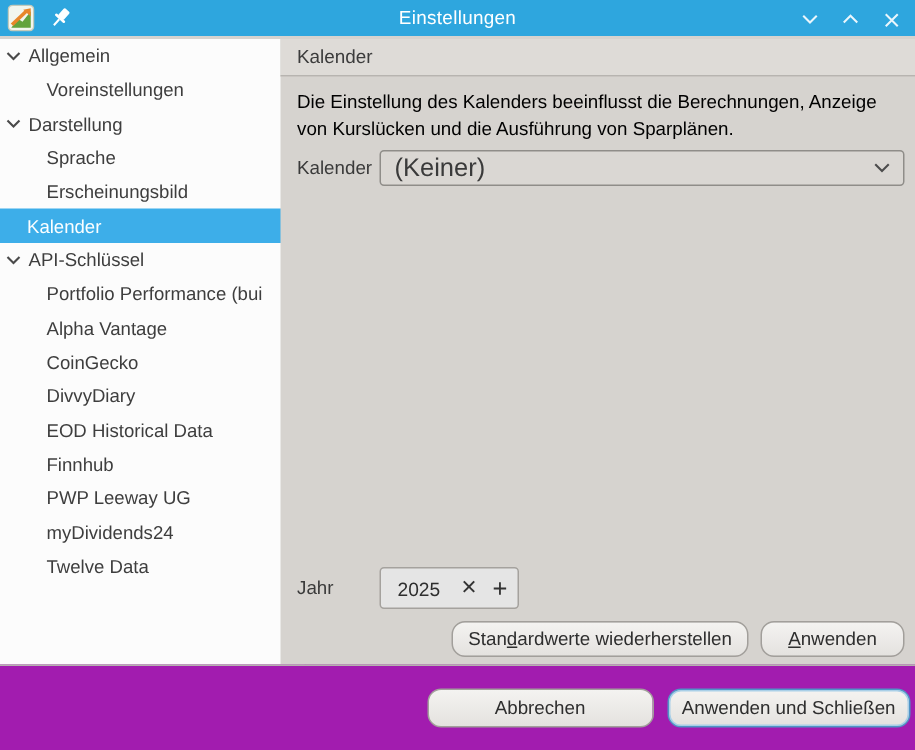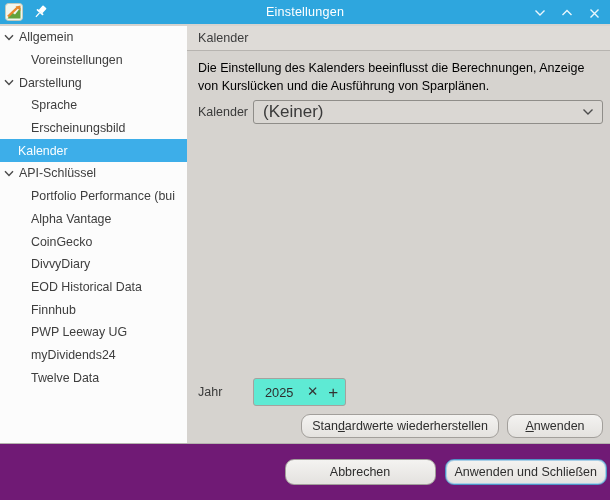--- a/index.html
+++ b/index.html
@@ -53,42 +53,42 @@
   .form-label { width:55px; font-size:12.5px; color:#3a3a3a; flex:0 0 auto; }
   .select-box {
     width:350px; height:24px; background:#dad7d3;
     border:1px solid #8f8d89; border-radius:3px;
     display:flex; align-items:center; padding:0 8px 0 9px;
     font-size:17px; color:#3a3a3a; cursor:pointer;
   }
   .select-box .select-value { flex:1; }
   .select-box .dd-chev { display:flex; color:#4c4c4c; }
   .year-spinner {
-    height:28px; background:#5eead4; border:1px solid #a5a29e; border-radius:3px;
+    height:28px; background:#e5e5e5; border:1px solid #a5a29e; border-radius:3px;
     display:flex; align-items:center; padding:0 7px 0 11px;
   }
   .year-value { font-size:12.8px; color:#2e2e2e; min-width:31px; cursor:text; }
   .mini-btn {
     margin-left:11px; font-size:13.5px; color:#333; line-height:1; cursor:pointer;
     display:flex; align-items:center; justify-content:center;
   }
   .mini-btn.plus { font-size:17px; margin-left:10px; }
   .apply-row { position:absolute; right:7px; top:388px; display:flex; gap:8px; }
   
   .btn {
     height:24px; padding:0 10px; border:1px solid #a29f9b; border-radius:9px;
     background:linear-gradient(#f4f3f1, #e4e2df);
     font-family:"Liberation Sans", sans-serif; font-size:12.5px; color:#2e2e2e;
     display:flex; align-items:center; justify-content:center; cursor:pointer; white-space:nowrap;
   }
   .btn .mnemonic { text-decoration:underline; }
   
   .footer {
     position:absolute; left:0; right:0; bottom:0; height:57px;
-    background:#701a75; border-top:1px solid #b5b2ae;
+    background:#a21caf; border-top:1px solid #b5b2ae;
     display:flex; align-items:center; justify-content:flex-end; gap:9px; padding-right:3px;
   }
   .footer .btn { height:26px; }
   .btn-cancel { min-width:151px; }
   .btn-default {
     border:1px solid #4f94c6;
     box-shadow:inset 0 0 0 1px #a9cfe7;
     padding:8px 9px;
   }
 </style>

